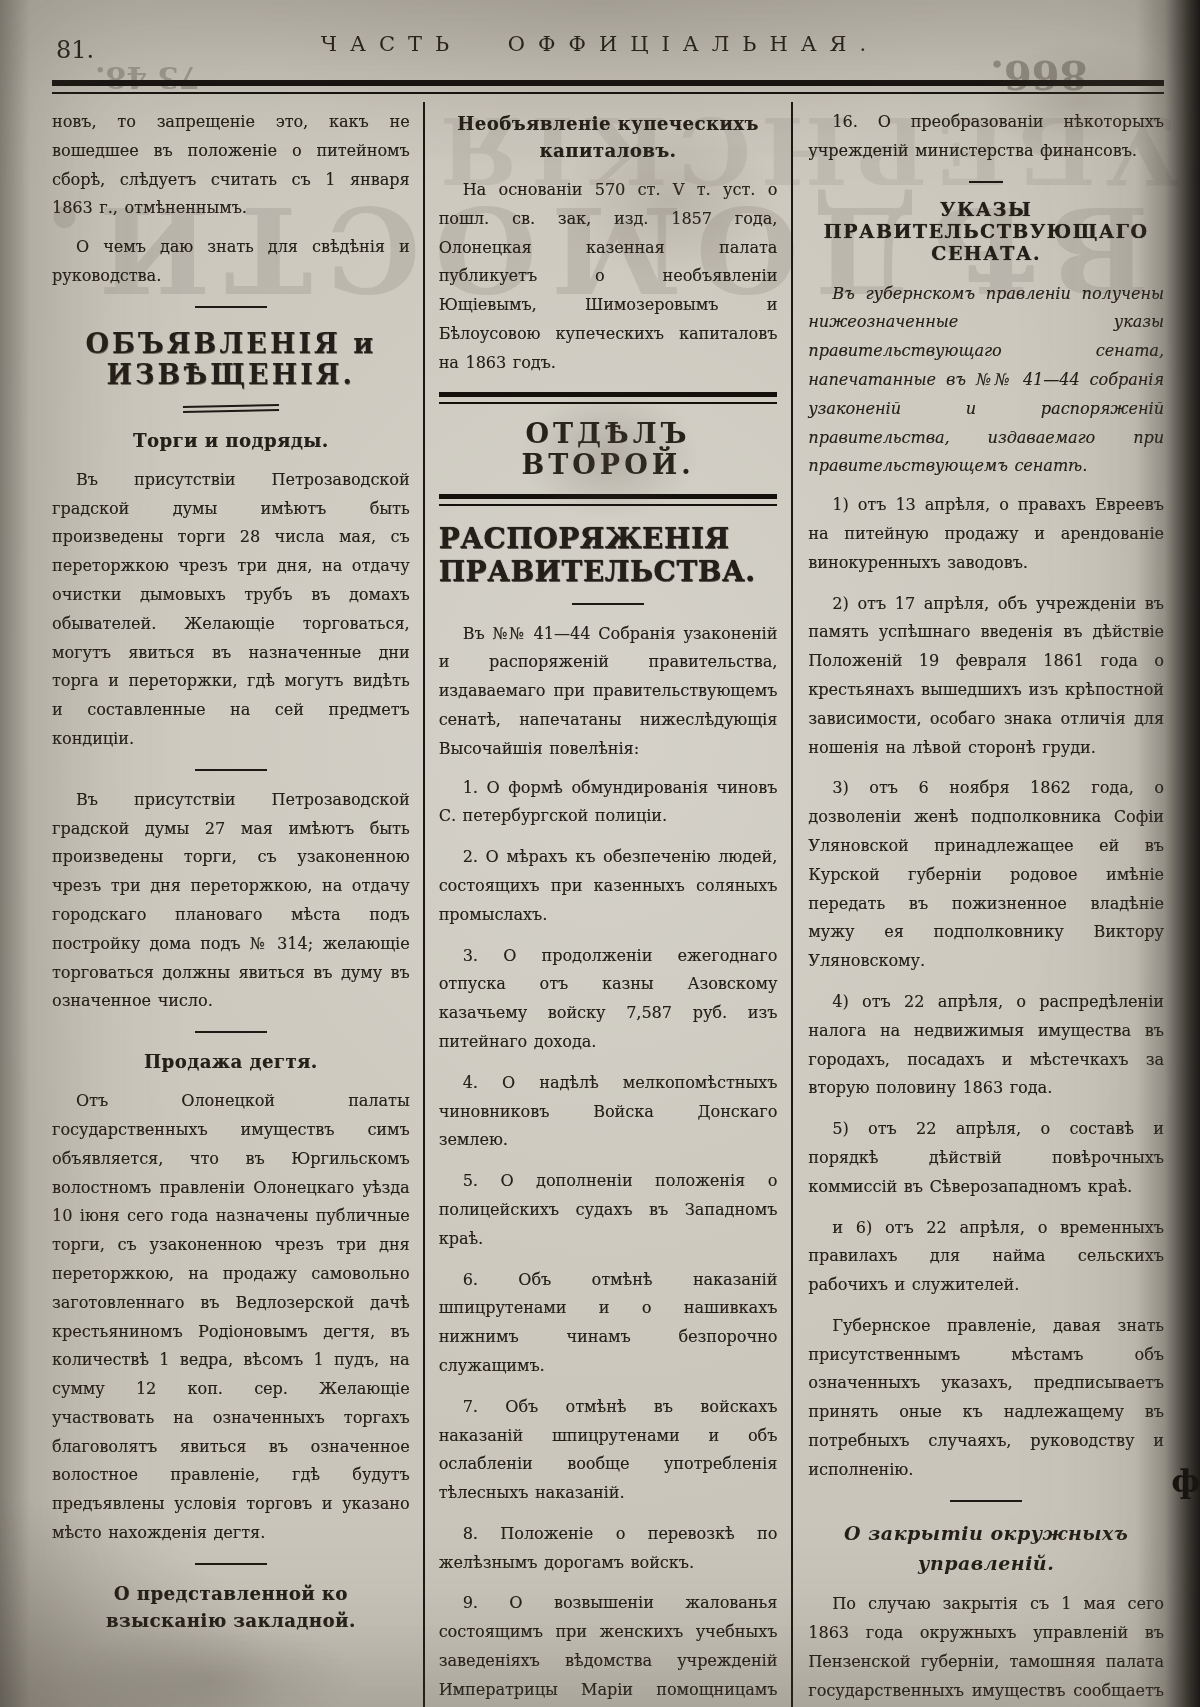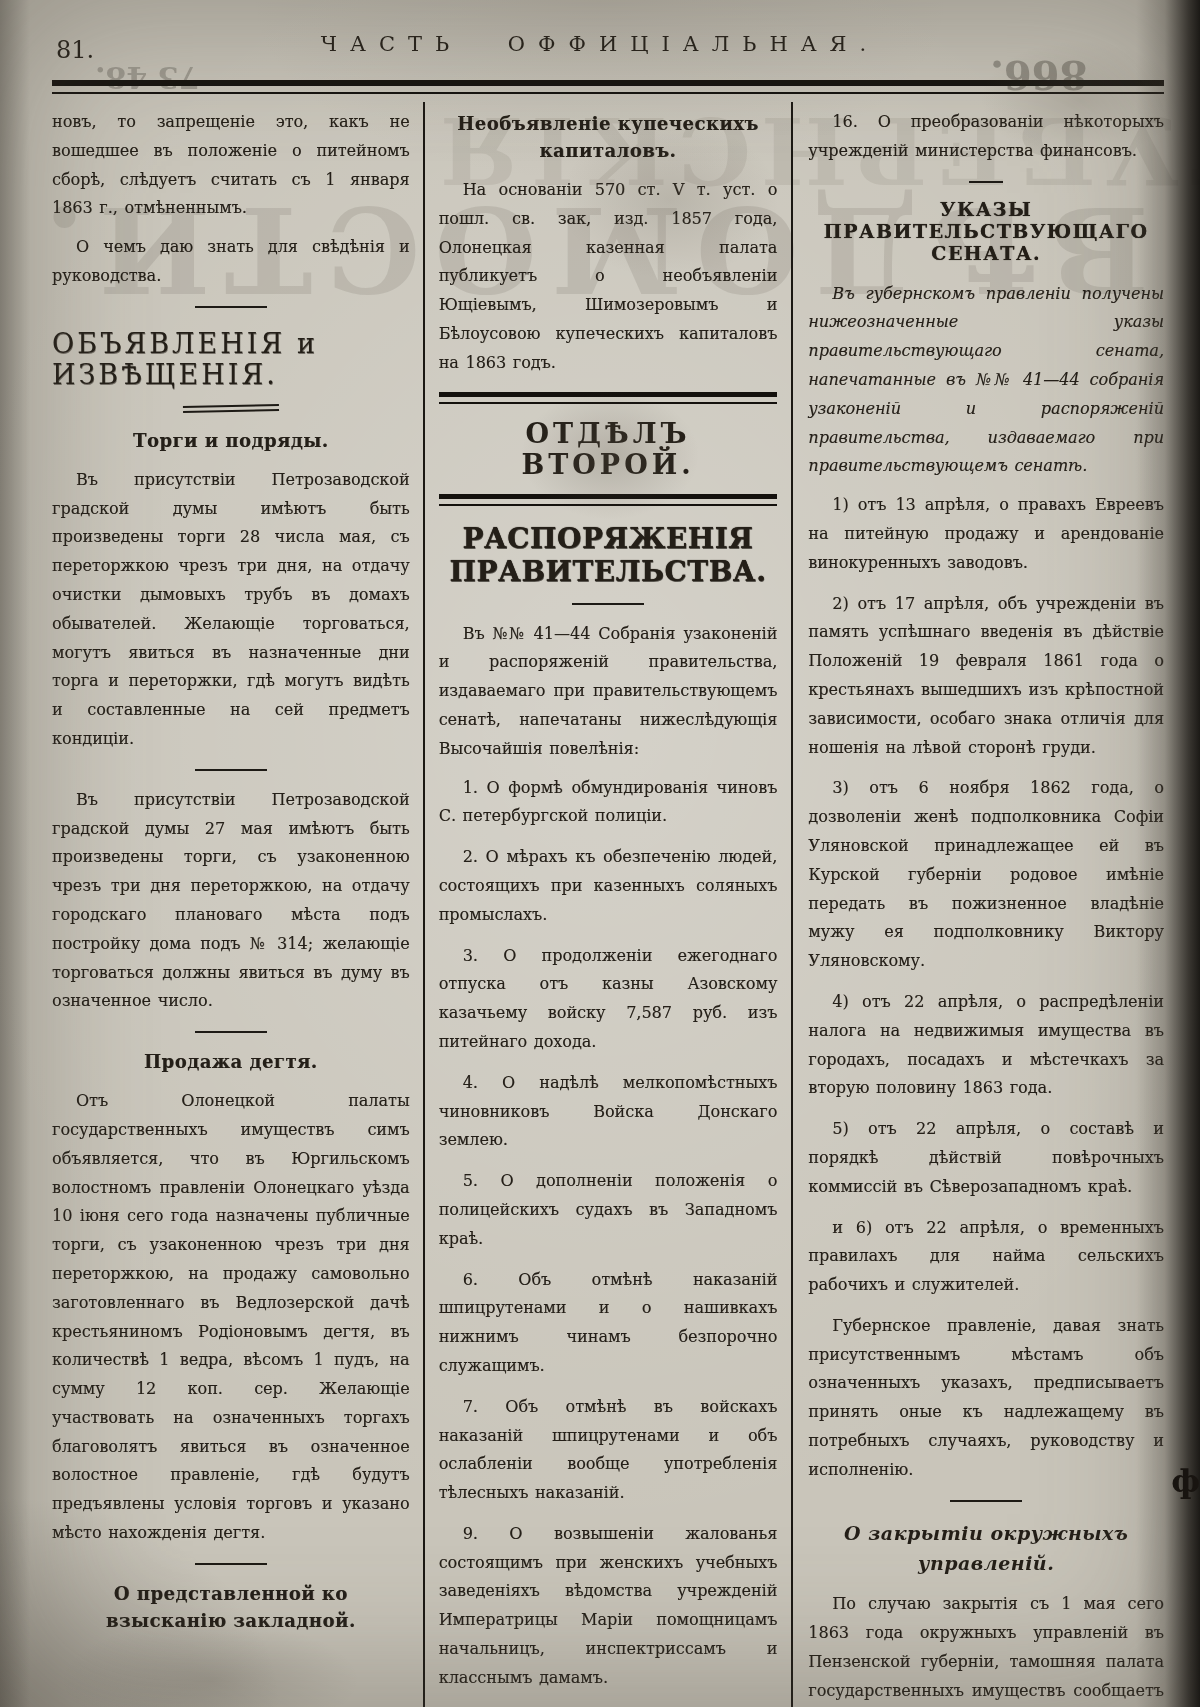--- a/index.html
+++ b/index.html
@@ -77,28 +77,28 @@
   .sep.small{width:34px;}
   .sep.ornament{width:96px;height:3px;border-top:2px solid #1d1a15;border-bottom:2px solid #1d1a15;transform:rotate(-1.2deg);}
   .double-rule{border-top:5px solid #14110d;border-bottom:2px solid #14110d;height:5px;margin:14px 0;}
 
   .art-title{
     font-size:18px;font-weight:bold;text-align:center;line-height:1.5;
     margin:12px 6px 12px;letter-spacing:0.5px;
     text-shadow:0.4px 0.4px 0.5px rgba(30,24,18,0.5);
   }
   .big-heading{
-    font-size:27px;font-weight:normal;letter-spacing:3px;
+    font-size:27px;font-weight:bold;text-align:center;letter-spacing:3px;
     margin:20px 0 10px;text-shadow:0.5px 0.5px 0.6px rgba(30,24,18,0.5);
   }
   .part-heading{
     font-size:27px;font-weight:bold;text-align:center;letter-spacing:4px;margin:12px 0;
   }
   .gov-heading{
-    font-size:28px;font-weight:bold;text-align:center;letter-spacing:0.5px;margin:16px 0 10px;
+    font-size:28px;font-weight:bold;text-align:left;letter-spacing:0.5px;margin:16px 0 10px;
     text-shadow:0 0 1px currentColor, 0.5px 0.5px 0.5px rgba(20,16,12,0.6);
   }
   .sub-heading{
     font-size:19px;font-weight:bold;text-align:center;letter-spacing:1.5px;margin:14px 0 16px;
     text-shadow:0 0 0.8px currentColor;
   }
   .italic-heading{
     font-size:19px;font-weight:bold;font-style:italic;text-align:center;line-height:1.6;
     margin:16px 4px 12px;letter-spacing:0.5px;
   }
@@ -170,20 +170,21 @@
       <p class="para">Въ №№ 41—44 Собранія узаконеній и распоряженій правительства, издаваемаго при правительствующемъ сенатѣ, напечатаны нижеслѣдующія Высочайшія повелѣнія:</p>
 
       <div>
           <p class="para item">1. О формѣ обмундированія чиновъ С. петербургской полиціи.</p>
           <p class="para item">2. О мѣрахъ къ обезпеченію людей, состоящихъ при казенныхъ соляныхъ промыслахъ.</p>
           <p class="para item">3. О продолженіи ежегоднаго отпуска отъ казны Азовскому казачьему войску 7,587 руб. изъ питейнаго дохода.</p>
           <p class="para item">4. О надѣлѣ мелкопомѣстныхъ чиновниковъ Войска Донскаго землею.</p>
           <p class="para item">5. О дополненіи положенія о полицейскихъ судахъ въ Западномъ краѣ.</p>
           <p class="para item">6. Объ отмѣнѣ наказаній шпицрутенами и о нашивкахъ нижнимъ чинамъ безпорочно служащимъ.</p>
           <p class="para item">7. Объ отмѣнѣ въ войскахъ наказаній шпицрутенами и объ ослабленіи вообще употребленія тѣлесныхъ наказаній.</p>
+          <p class="para item">8. Положеніе о перевозкѣ по желѣзнымъ дорогамъ войскъ.</p>
           <p class="para item">9. О возвышеніи жалованья состоящимъ при женскихъ учебныхъ заведеніяхъ вѣдомства учрежденій Императрицы Маріи помощницамъ начальницъ, инспектриссамъ и класснымъ дамамъ.</p>
         </div>
     </section>
 
     <section class="col c3">
       <p class="para item">16. О преобразованіи нѣкоторыхъ учрежденій министерства финансовъ.</p>
       <div class="sep small"></div>
 
       <h3 class="sub-heading">УКАЗЫ ПРАВИТЕЛЬСТВУЮЩАГО СЕНАТА.</h3>
       <p class="para italic">Въ губернскомъ правленіи получены нижеозначенные указы правительствующаго сената, напечатанные въ №№ 41—44 собранія узаконеній и распоряженій правительства, издаваемаго при правительствующемъ сенатѣ.</p>

